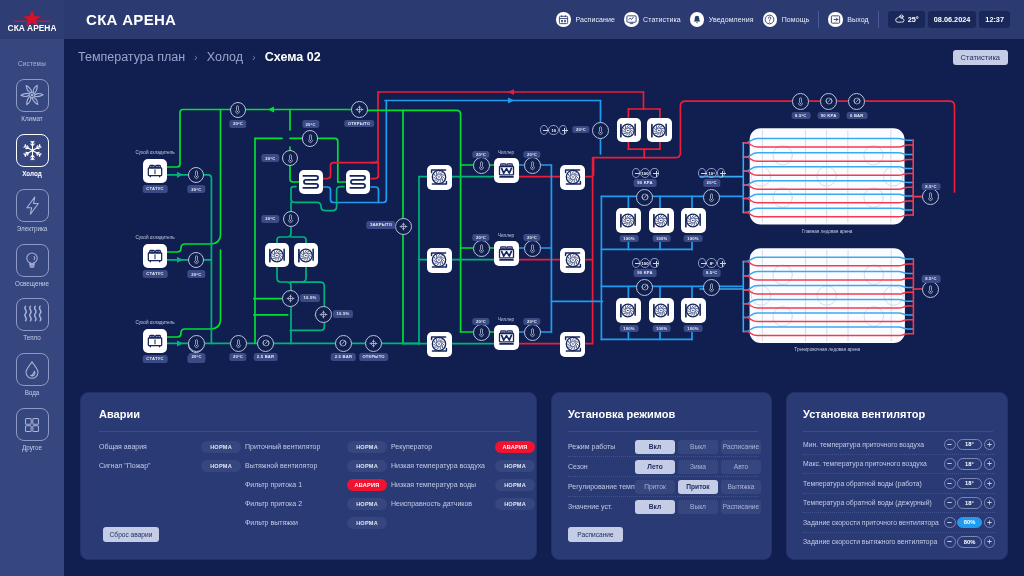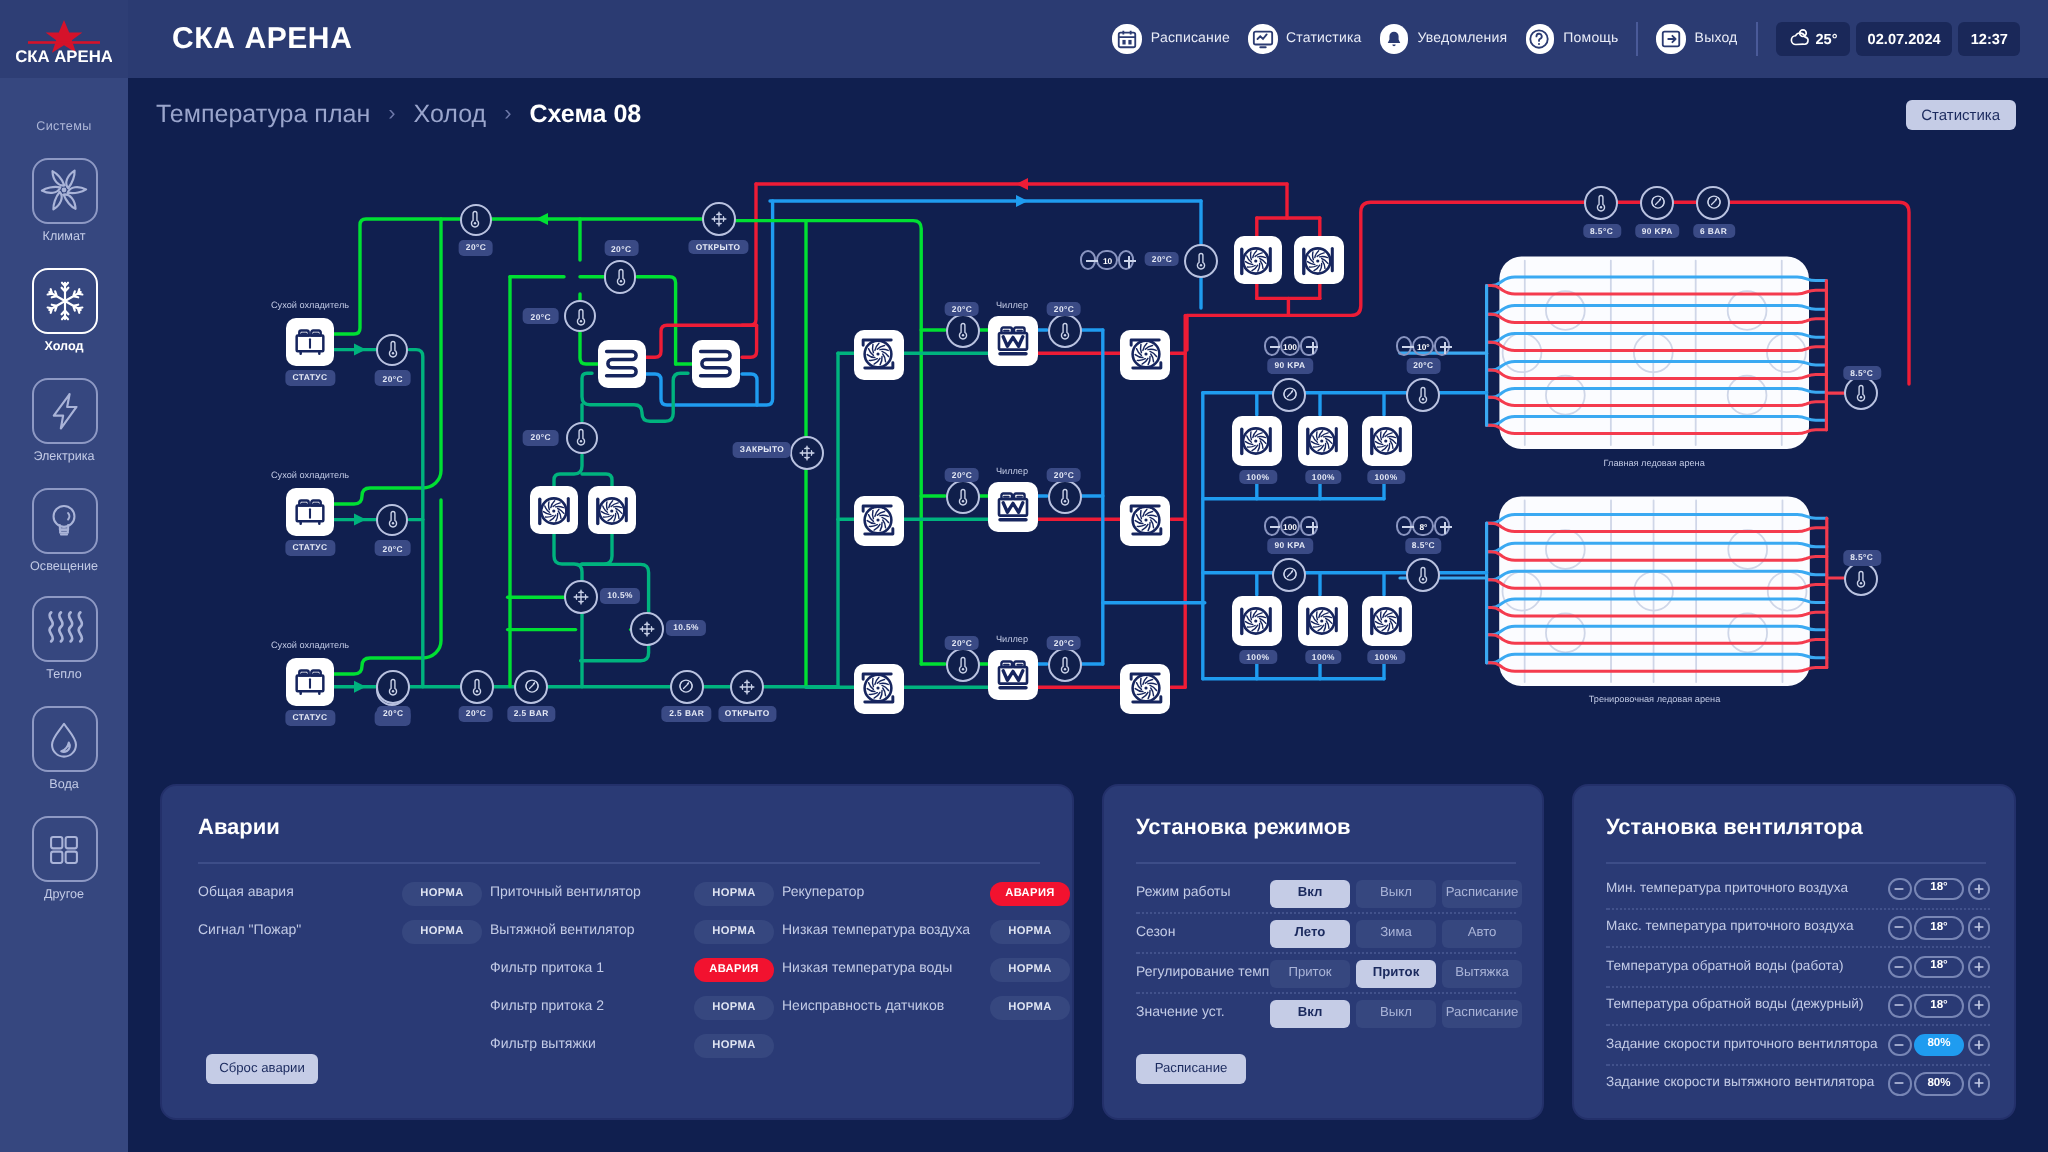--- a/index.html
+++ b/index.html
@@ -150,21 +150,21 @@
           <span class="tnlabel">Выход</span>
         </div>
         <div class="tnsep"></div>
         <div class="chip">
           <span><svg width="11" height="11" viewBox="0 0 24 24" fill="none" stroke="#fff" stroke-width="1.8" stroke-linecap="round">
               <circle cx="16.3" cy="7.8" r="3.6"></circle>
               <path d="M8.7 20.2a4.8 4.8 0 0 1-.4-9.6 5.6 5.6 0 0 1 10.4 1.6 3.9 3.9 0 0 1-1.2 7.7 3.9 3.9 0 0 1-.7-.05z"></path>
             </svg></span>
           <span>25°</span>
         </div>
-        <div class="chip">02.07.2024</div>
+        <div class="chip">08.06.2024</div>
         <div class="chip">12:37</div>
       </div>
   </div>
 
   <div class="sidebar">
     <div class="sb-title">Системы</div>
     <div id="sb-items">
         <div class="sb-item">
           <div class="sb-box">
             <svg width="24" height="24" viewBox="1 1 30 30" fill="none" stroke="#aab4d8" stroke-width="1.35" stroke-linejoin="round">
@@ -234,21 +234,21 @@
           <div class="sb-label">Другое</div>
         </div>
       </div>
   </div>
 
   <div class="crumbs">
       <span class="crumb">Температура план</span>
       <span class="crumb-sep">›</span>
       <span class="crumb">Холод</span>
       <span class="crumb-sep">›</span>
-      <span class="crumb cur">Схема 08</span>
+      <span class="crumb cur">Схема 02</span>
     </div>
   <div class="btn-stat">Статистика</div>
 
   <div id="diagram">
     <svg class="pipes" width="960" height="308" viewBox="0 0 960 308" fill="none" stroke-linecap="round" stroke-linejoin="round">
         <path d="M103 89 L113.0 89.0 Q116.0 89.0 116.0 86.0 L116.0 34.5 Q116.0 31.5 119.0 31.5 L174 31.5" stroke="#00e033" stroke-width="1.7" fill="none"></path>
         <path d="M174 31.5 L295 31.5" stroke="#00e033" stroke-width="1.7" fill="none"></path>
         <path d="M210 28.5L204 31.5L210 34.5Z" fill="#00e033" stroke="none"></path>
         <path d="M103 174 L113.0 174.0 Q117.0 174.0 117.0 170.0 L117.0 170.0 Q117.0 166.0 121.0 166.0 L147.3 166.0 Q151.0 166.0 153.8 163.5 L153.8 163.5 Q156.5 161.0 156.5 157.3 L156.5 31.5" stroke="#00e033" stroke-width="1.7" fill="none"></path>
         <path d="M103 259 L113.0 259.0 Q117.0 259.0 117.0 255.0 L117.0 255.0 Q117.0 251.0 121.0 251.0 L147.3 251.0 Q151.0 251.0 153.8 248.5 L153.8 248.5 Q156.5 246.0 156.5 242.3 L156.5 172" stroke="#00e033" stroke-width="1.7" fill="none"></path>
@@ -1012,21 +1012,21 @@
           <span class="mlabel">Значение уст.</span>
           <span class="mbtn on" style="position:absolute;left:67px">Вкл</span>
           <span class="mbtn off" style="position:absolute;left:110px">Выкл</span>
           <span class="mbtn off" style="position:absolute;left:153px">Расписание</span>
         </div>
       </div>
     <div class="btn-light" style="position:absolute;left:16px;top:134px;width:55px">Расписание</div>
   </div>
 
   <div class="panel p3">
-    <div class="ptitle" style="position:absolute;left:16px;top:15px">Установка вентилятора</div>
+    <div class="ptitle" style="position:absolute;left:16px;top:15px">Установка вентилятор</div>
     <div class="pdiv" style="position:absolute;left:16px;top:38px;width:190px"></div>
     <div id="param-rows" style="position:absolute;left:16px;top:42px;width:192px">
         <div class="prow" style="position: relative;">
           <span class="plabel">Мин. температура приточного воздуха</span>
           <span class="step" style="position:absolute;right:0">
             <span class="sbtn">
               <svg width="7" height="7" viewBox="0 0 12 12">
                 <rect x="2" y="5.3" width="8" height="1.4" rx="0.7" fill="#c5cce6"></rect>
               </svg>
             </span>

